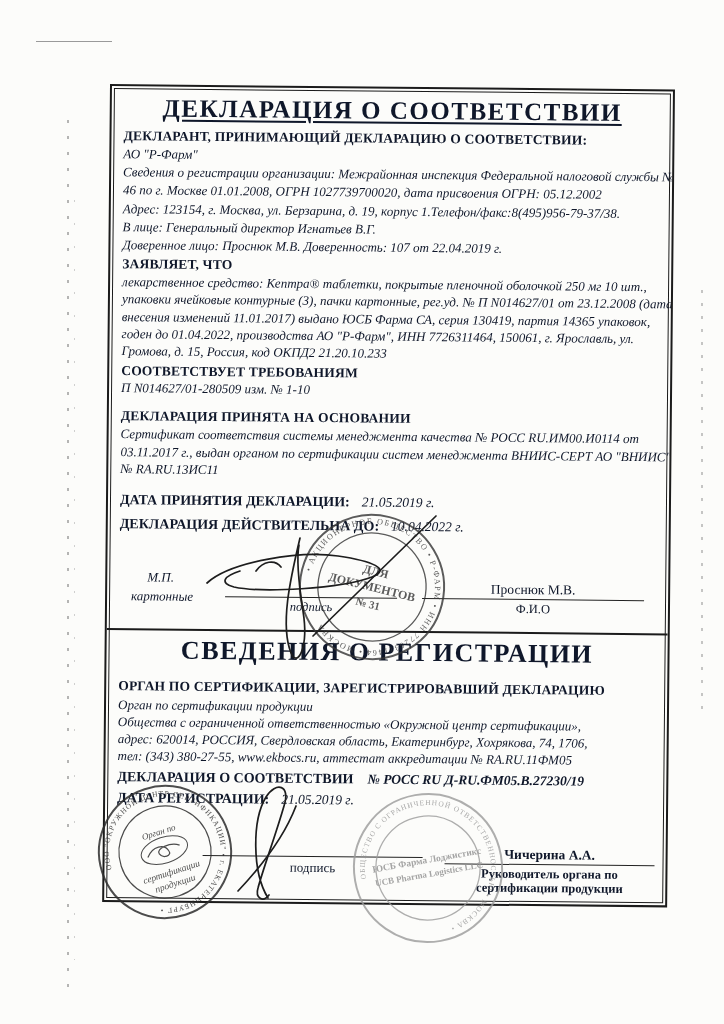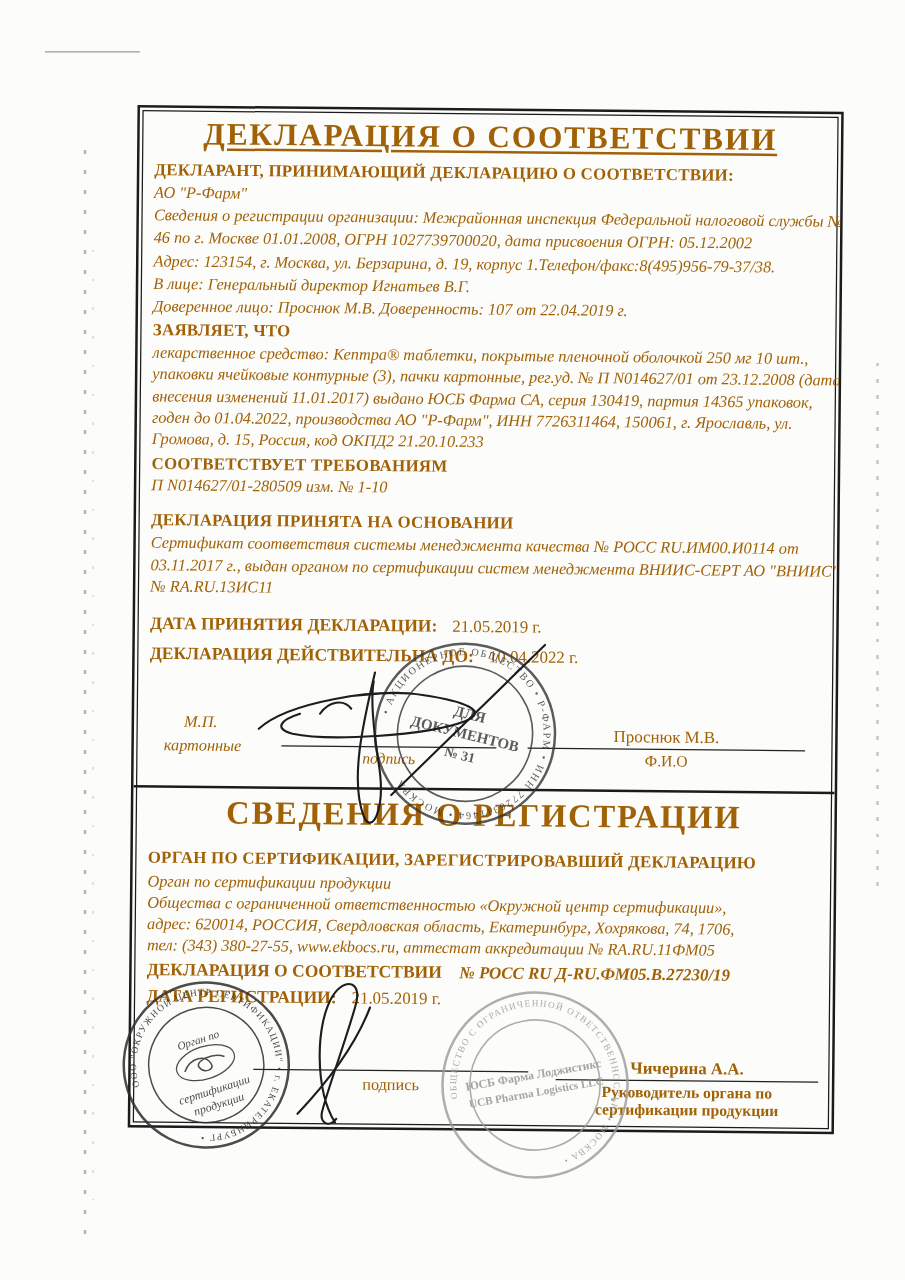--- a/index.html
+++ b/index.html
@@ -1,17 +1,17 @@
 <!DOCTYPE html>
 <html><head>
 <meta charset="utf-8">
 <style>
   html,body{margin:0;padding:0;}
   body{width:724px;height:1024px;background:#ffffff;font-family:"Liberation Serif",serif;}
-  .page{position:relative;width:724px;height:1024px;background:#fcfcfa;overflow:hidden;color:#a16207;}
+  .page{position:relative;width:724px;height:1024px;background:#fcfcfa;overflow:hidden;color:#0f172a;}
   
   .speck-col-left{position:absolute;left:67px;top:120px;width:2px;height:880px;
     background:repeating-linear-gradient(to bottom,rgba(110,110,110,.5) 0 3px,transparent 3px 16px);}
   .speck-col-left2{position:absolute;left:74px;top:200px;width:1px;height:760px;
     background:repeating-linear-gradient(to bottom,rgba(140,140,140,.4) 0 2px,transparent 2px 23px);}
   .speck-col-right{position:absolute;left:701px;top:290px;width:2px;height:420px;
     background:repeating-linear-gradient(to bottom,rgba(130,130,130,.45) 0 3px,transparent 3px 13px);}
   .top-edge-line{position:absolute;left:36px;top:41px;width:76px;height:1px;background:#9a9a9a;}
   
   .doc{position:absolute;left:110px;top:84px;width:565px;height:818px;border:2px solid #1b1b1b;
@@ -21,21 +21,21 @@
   .ctr{left:0;right:0;text-align:center;}
   .title1{top:8px;font-size:25px;font-weight:bold;letter-spacing:1.5px;text-decoration:underline;text-underline-offset:3px;}
   .title2{top:549px;font-size:26px;font-weight:bold;letter-spacing:1.5px;}
   .h{font-weight:bold;font-size:13.5px;letter-spacing:.2px;}
   .it{font-style:italic;font-size:13px;}
   .lines1 div{line-height:18.3px;white-space:nowrap;}
   .lines2 div{line-height:17.3px;white-space:nowrap;}
   .lines3 div{line-height:17.5px;white-space:nowrap;}
   .lines4 div{line-height:17px;white-space:nowrap;}
   .inline-lbl{font-weight:bold;font-size:14px;}
-  .inline-val{font-size:13.5px;margin-left:8px;}
+  .inline-val{font-style:italic;font-size:13.5px;margin-left:8px;}
   .inline-num{font-style:italic;font-weight:bold;font-size:13.5px;margin-left:10px;}
   .rule{border-top:1.5px solid #222;height:0;}
   .cap{font-size:12.5px;text-align:center;}
   .sep{left:0;width:100%;top:542px;height:2px;background:#1b1b1b;}
   .stamp{position:absolute;z-index:3;pointer-events:none;}
   .ink{position:absolute;left:0;top:0;z-index:4;pointer-events:none;}
 </style>
 </head>
 <body>
 

